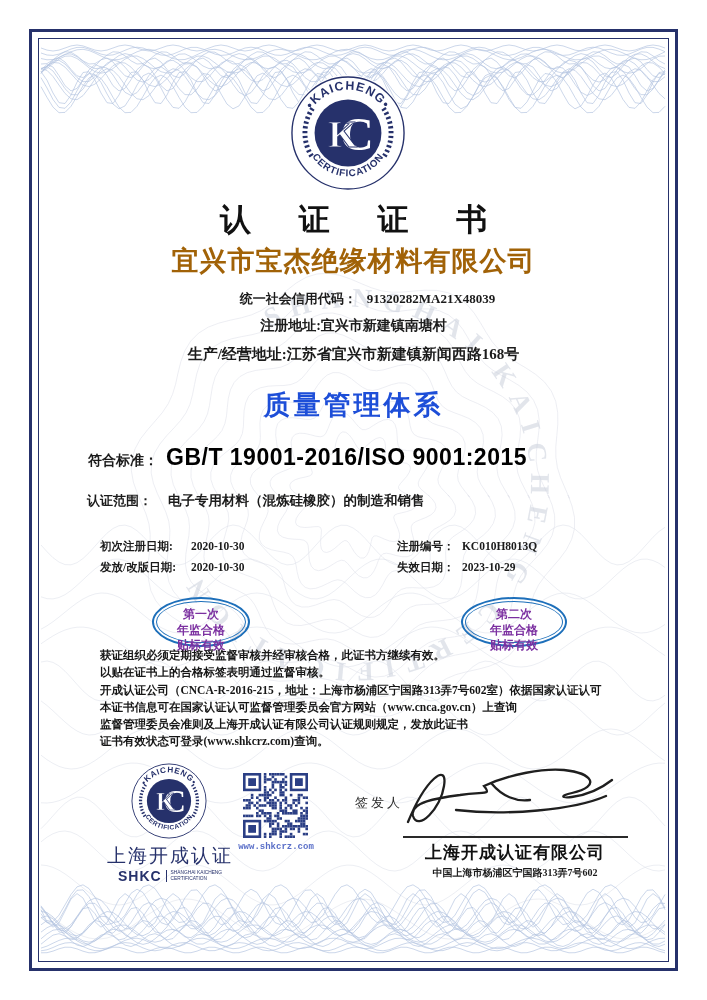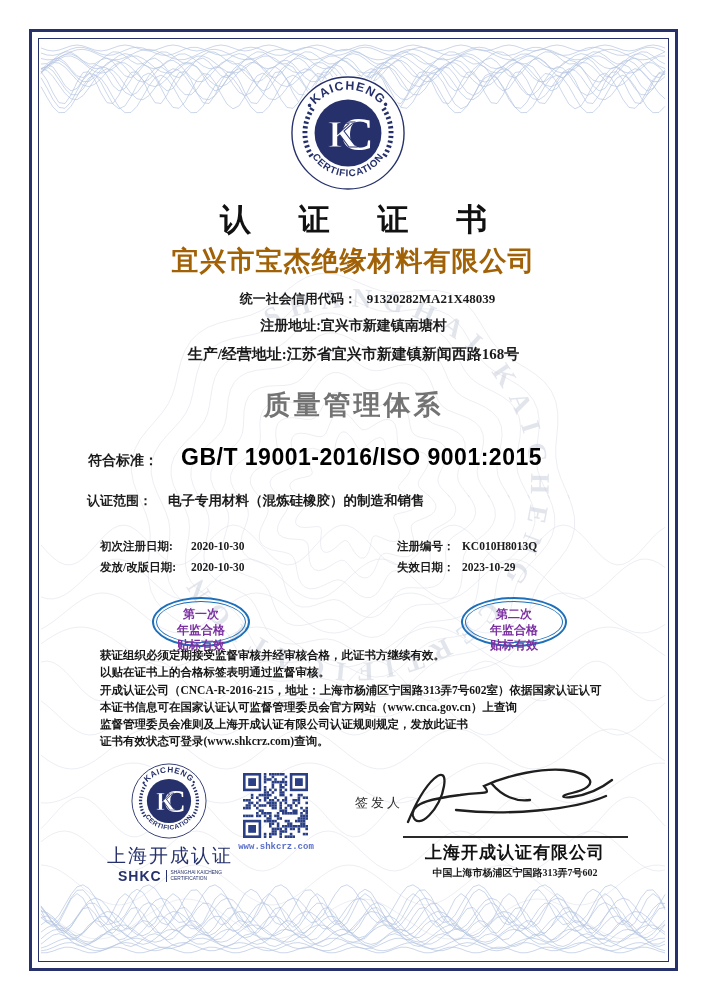--- a/index.html
+++ b/index.html
@@ -15,22 +15,22 @@
   .border-outer{inset:29px;border:3px solid var(--navy);z-index:1;pointer-events:none;}
   .border-inner{inset:38px;border:1.6px solid var(--navy);z-index:1;pointer-events:none;}
   .z{z-index:2;}
   .logo-top{left:289px;top:74px;width:118px;height:118px;}
   .title{top:199px;font-size:31px;font-weight:bold;letter-spacing:20px;text-indent:20px;color:#111;}
   .company{top:243px;font-size:27px;font-weight:bold;letter-spacing:1px;color:#a16207;}
   .credit{top:290px;font-size:13px;font-weight:bold;margin-left:28px;}
   .credit .val{margin-left:10px;}
   .addr1{top:317px;font-size:14px;font-weight:bold;}
   .addr2{top:345px;font-size:15px;font-weight:bold;}
-  .system{top:387px;font-size:27px;font-weight:bold;letter-spacing:3px;color:#737373;}
-  .standard-row{left:88px;top:444px;display:flex;align-items:baseline;gap:23px;}
+  .system{top:387px;font-size:27px;font-weight:bold;letter-spacing:3px;color:#1d4ed8;}
+  .standard-row{left:88px;top:444px;display:flex;align-items:baseline;gap:8px;}
   .standard-label{font-size:14px;font-weight:bold;}
   .standard-value{font-size:23px;font-weight:bold;font-family:"Liberation Sans","DejaVu Sans",sans-serif;letter-spacing:.5px;color:#000;}
   .scope-row{left:87px;top:492px;display:flex;align-items:baseline;gap:16px;}
   .scope-label{font-size:13px;font-weight:bold;}
   .scope-value{font-size:13.5px;font-weight:600;}
   .dates-left{left:100px;top:539px;}
   .dates-right{left:397px;top:539px;}
   .drow{margin-bottom:6px;font-size:11.5px;font-weight:bold;}
   .dates-left .dlbl{display:inline-block;width:88px;}
   .dates-right .dlbl{display:inline-block;width:62px;}

